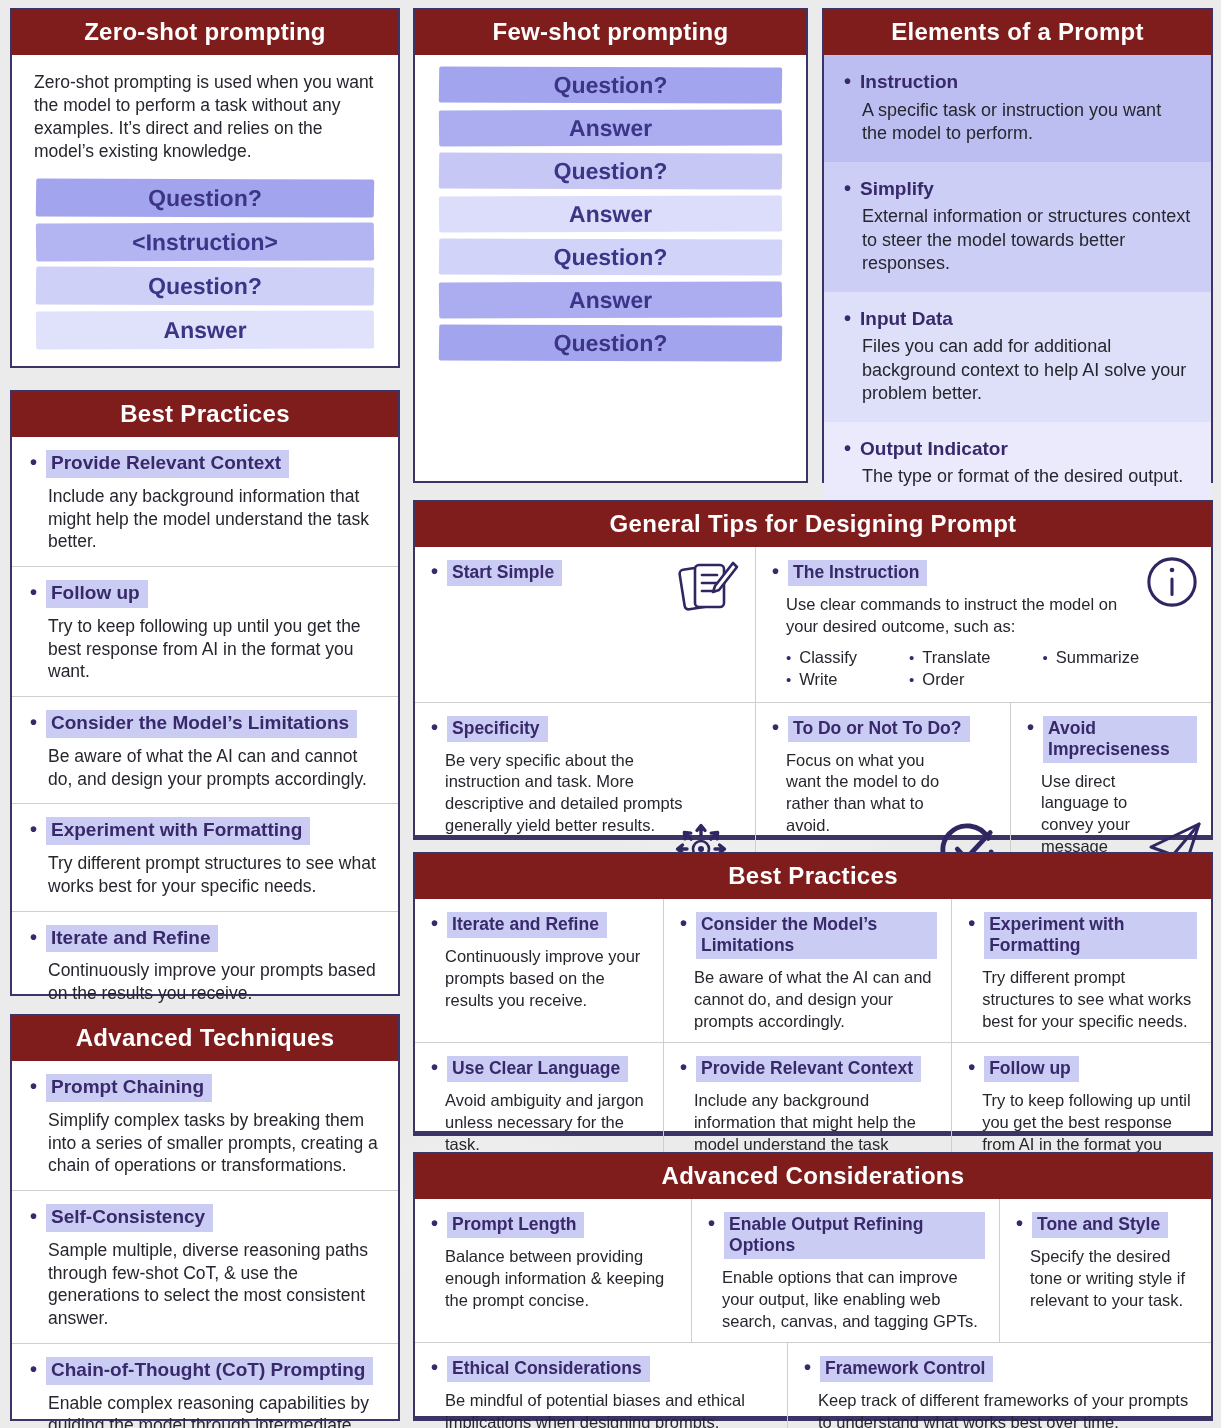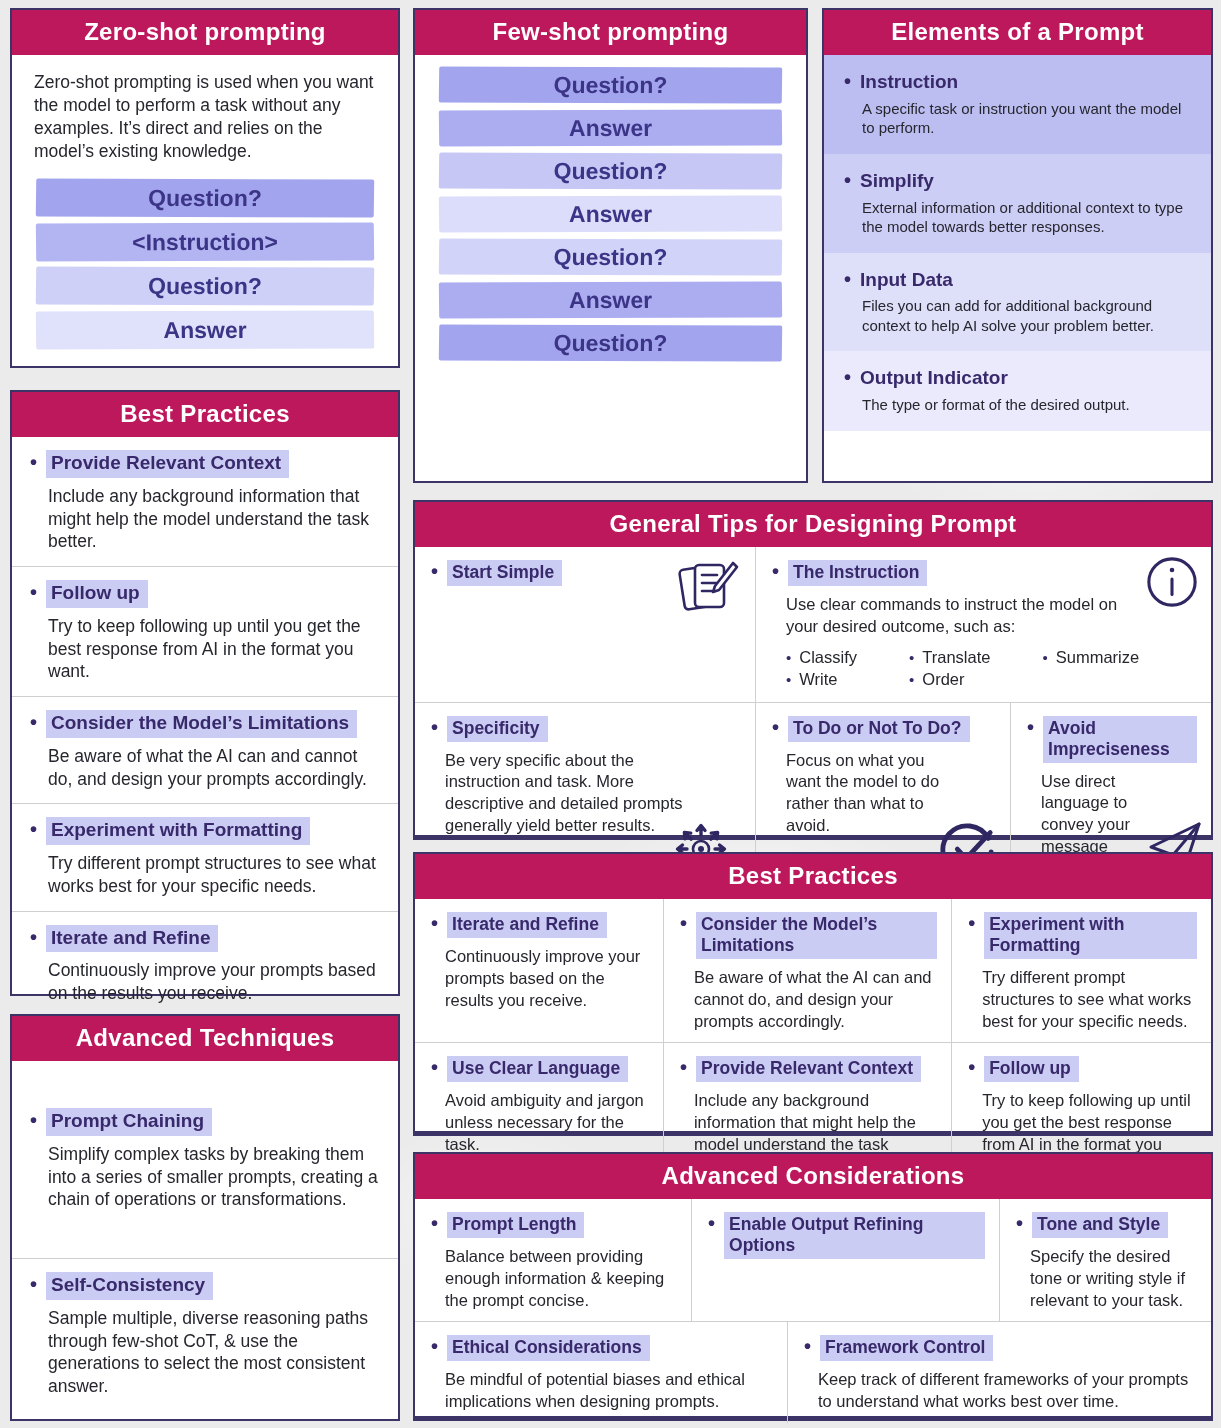--- a/index.html
+++ b/index.html
@@ -19,21 +19,21 @@
       radial-gradient(240px 150px at 85% 30%, rgba(255,255,255,.45), rgba(255,255,255,0) 70%),
       radial-gradient(200px 130px at 40% 85%, rgba(255,255,255,.45), rgba(255,255,255,0) 70%);
   }
   .panel{
     position:absolute;background:#ffffff;
     border:2px solid #3c3366;box-sizing:border-box;
     display:flex;flex-direction:column;
   }
   .panel-wide{border-bottom-width:5px;}
   .panel-title{
-    flex:0 0 auto;background:#be185d;color:#ffffff;
+    flex:0 0 auto;background:#7f1d1d;color:#ffffff;
     font-size:24px;font-weight:bold;letter-spacing:.3px;
     text-align:center;padding:8px 4px 9px 4px;
   }
   .desc{font-size:17.5px;line-height:1.32;margin:0;padding:16px 22px 6px 22px;}
   
   .bars{display:flex;flex-direction:column;gap:6px;padding:10px 24px 0 24px;}
   .bars-few{gap:7px;padding-top:12px;}
   .qa-bar{
     height:38px;display:flex;align-items:center;justify-content:center;
     border-radius:2px;
@@ -49,21 +49,21 @@
   .dot{color:#38296b;font-size:20px;font-weight:bold;margin-right:9px;flex:0 0 auto;}
   .hl{
     background:#cbccf4;color:#38296b;font-weight:bold;font-size:19px;
     padding:2px 8px 3px 5px;line-height:1.2;
   }
   .item-body{font-size:17.5px;line-height:1.3;margin:7px 0 0 18px;}
   
   .band{padding:15px 20px 16px 20px;flex:0 0 auto;}
   .band-head{display:flex;align-items:baseline;}
   .band-head .hl-plain{color:#38296b;font-weight:bold;font-size:19px;line-height:1.2;}
-  .band-body{font-size:15px;line-height:1.3;margin:5px 0 0 18px;}
+  .band-body{font-size:18px;line-height:1.3;margin:5px 0 0 18px;}
   .band-filler{flex:1 1 auto;background:#ffffff;}
   
   .grid-row{display:flex;box-sizing:border-box;}
   .grid-cell{box-sizing:border-box;padding:13px 14px 10px 16px;position:relative;}
   .vdiv{border-left:1px solid #cfcfcf;}
   .hdiv{border-top:1px solid #cfcfcf;}
   .cell-head{display:flex;align-items:baseline;}
   .cell-head .hl{font-size:17.5px;}
   .cell-body{font-size:16.5px;line-height:1.32;margin:8px 0 0 14px;}
   .icon{position:absolute;}
@@ -135,21 +135,21 @@
   </div>
   <div class="bp-item">
     <div class="item-head">
         <span class="dot">•</span>
         <span class="hl">Use Clear Language</span>
       </div>
     <div class="item-body">Avoid ambiguity and jargon unless necessary for the task.</div>
   </div>
 </section>
 
-<section class="panel" style="left:10px;top:1014px;width:390px;height:407px;gap:34px;">
+<section class="panel" style="left:10px;top:1014px;width:390px;height:407px;">
   <div class="panel-title">Advanced Techniques</div>
   <div class="bp-item">
     <div class="item-head">
         <span class="dot">•</span>
         <span class="hl">Prompt Chaining</span>
       </div>
     <div class="item-body">Simplify complex tasks by breaking them into a series of smaller prompts, creating a chain of operations or transformations.</div>
   </div>
   <div class="bp-item">
     <div class="item-head">
@@ -201,21 +201,21 @@
         <span class="dot">•</span>
         <span class="hl-plain">Instruction</span>
       </div>
     <div class="band-body">A specific task or instruction you want the model to perform.</div>
   </div>
   <div class="band" style="background: rgb(205, 206, 245);">
     <div class="band-head">
         <span class="dot">•</span>
         <span class="hl-plain">Simplify</span>
       </div>
-    <div class="band-body">External information or additional context to type the model towards better responses.</div>
+    <div class="band-body">External information or structures context to steer the model towards better responses.</div>
   </div>
   <div class="band" style="background: rgb(222, 223, 249);">
     <div class="band-head">
         <span class="dot">•</span>
         <span class="hl-plain">Input Data</span>
       </div>
     <div class="band-body">Files you can add for additional background context to help AI solve your problem better.</div>
   </div>
   <div class="band" style="background: rgb(234, 234, 252);">
     <div class="band-head">
@@ -416,20 +416,21 @@
           <span class="dot">•</span>
           <span class="hl">Prompt Length</span>
         </div>
       <div class="cell-body">Balance between providing enough information &amp; keeping the prompt concise.</div>
     </div>
     <div class="grid-cell vdiv" style="width:308px;">
       <div class="cell-head">
           <span class="dot">•</span>
           <span class="hl">Enable Output Refining Options</span>
         </div>
+      <div class="cell-body">Enable options that can improve your output, like enabling web search, canvas, and tagging GPTs.</div>
     </div>
     <div class="grid-cell vdiv" style="flex:1;">
       <div class="cell-head">
           <span class="dot">•</span>
           <span class="hl">Tone and Style</span>
         </div>
       <div class="cell-body">Specify the desired tone or writing style if relevant to your task.</div>
     </div>
   </div>
   <div class="grid-row hdiv" style="flex:1;">

